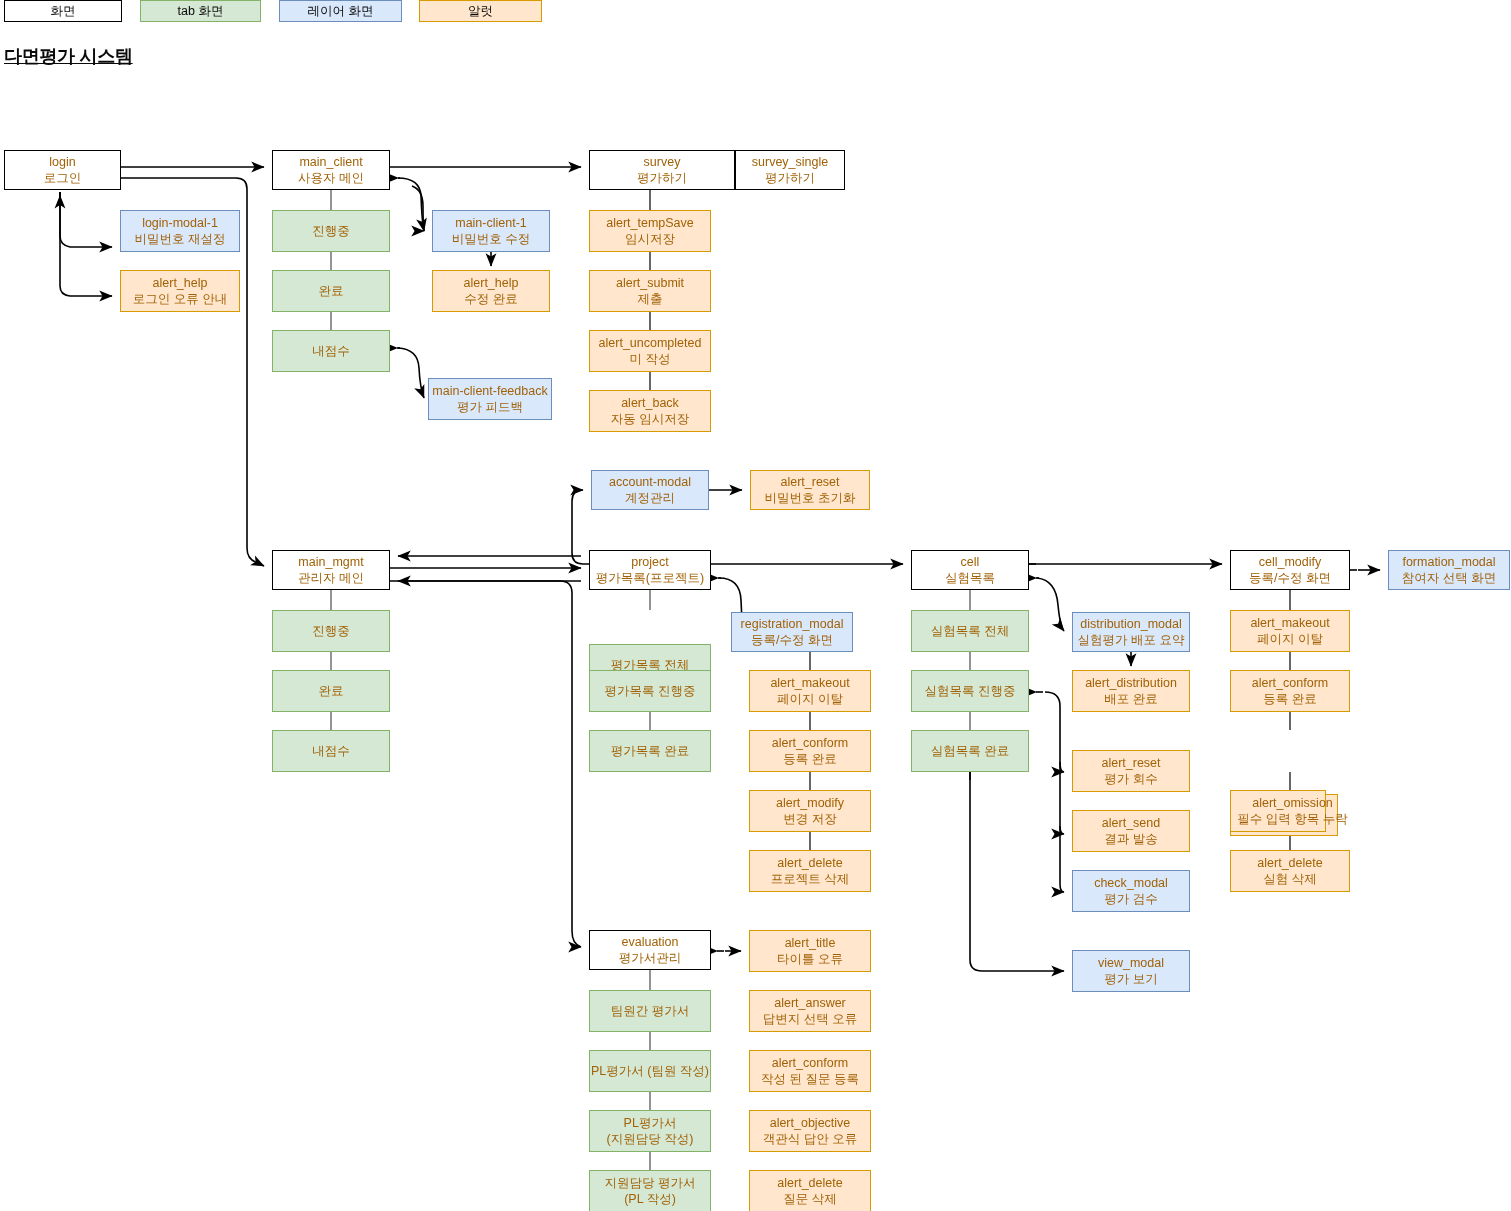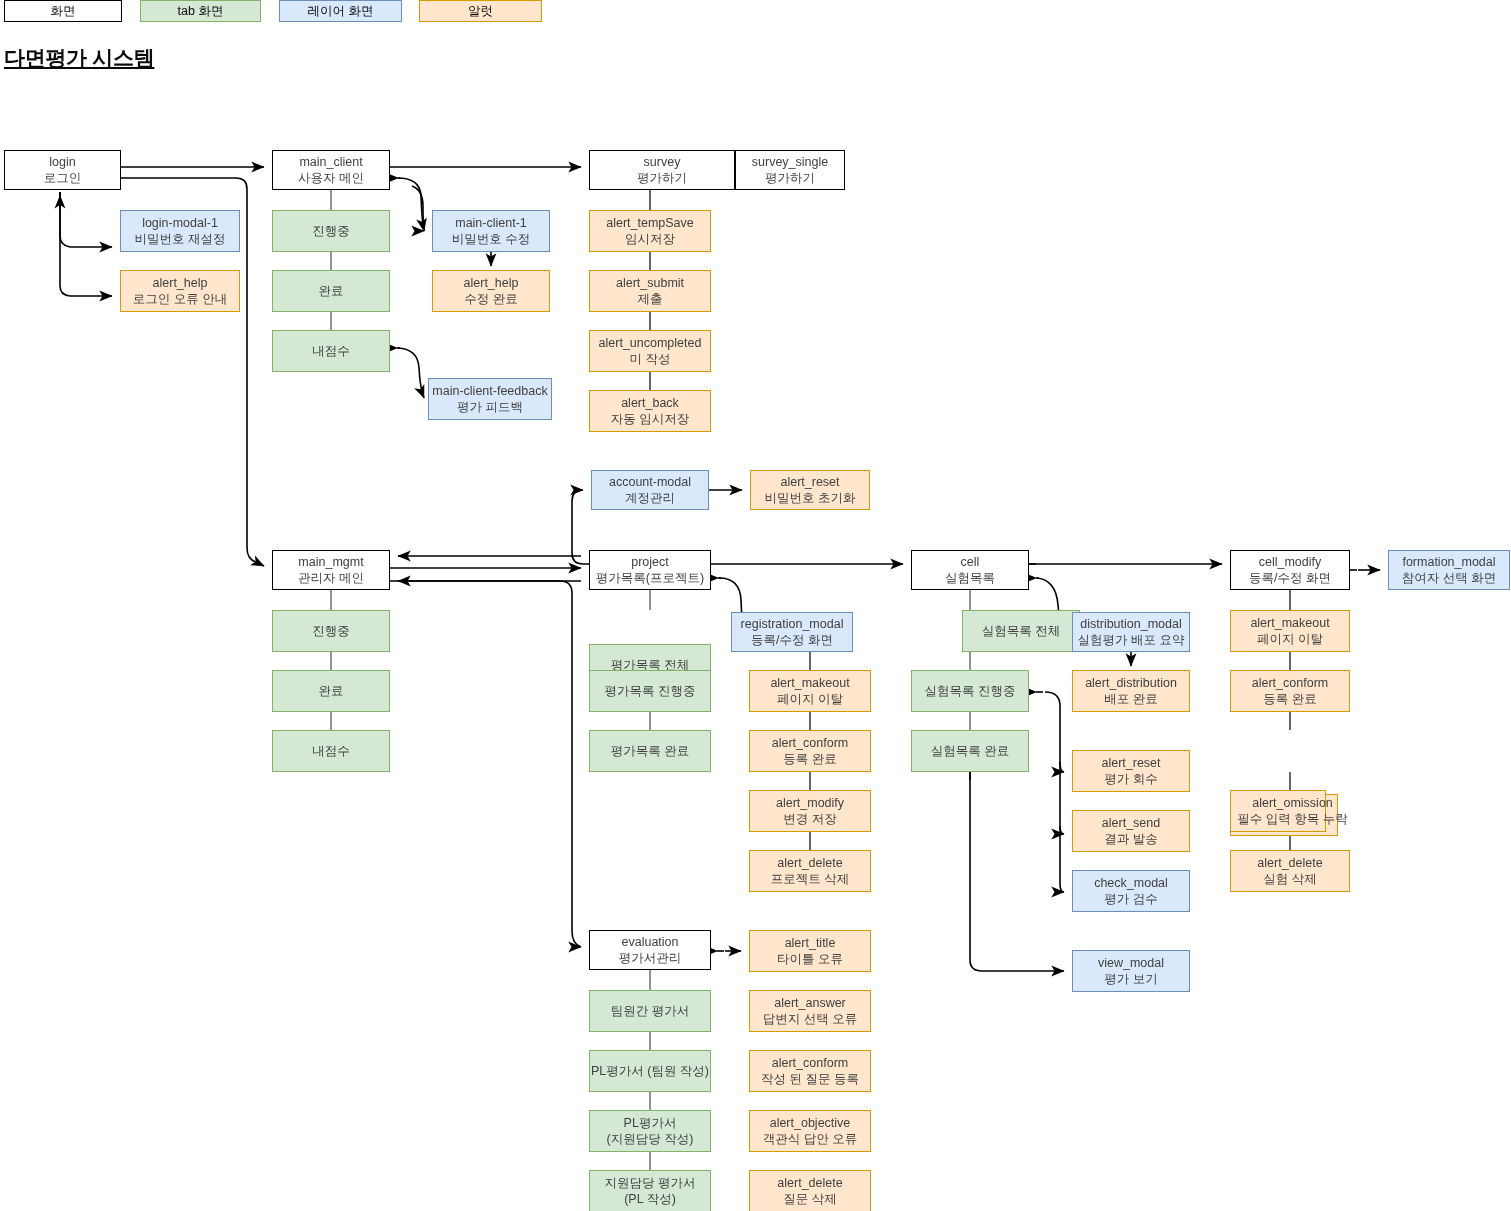--- a/index.html
+++ b/index.html
@@ -8,40 +8,40 @@
     width:1511px;height:1211px;position:relative;overflow:hidden;
     -webkit-font-smoothing:antialiased;
   }
   #canvas{position:relative;width:1511px;height:1211px;}
   svg#wires{position:absolute;left:0;top:0;width:1511px;height:1211px;pointer-events:none;z-index:1;}
 
   .node{
     position:absolute;box-sizing:border-box;
     display:flex;flex-direction:column;align-items:center;justify-content:center;
     text-align:center;line-height:1.28;z-index:2;
-    font-size:12.5px;color:#404040;
+    font-size:12.5px;color:#a16207;
   }
   .node .l1{display:block;white-space:nowrap;}
   .node .l2{display:block;white-space:nowrap;}
 
   
   .t-screen{background:#ffffff;border:1.6px solid #000000;}
   .t-tab   {background:#d5e8d4;border:1.3px solid #82b366;}
   .t-layer {background:#dae8fc;border:1.3px solid #6c8ebf;}
   .t-alert {background:#ffe6cc;border:1.3px solid #d79b00;}
 
   
   .legend-item{
     position:absolute;box-sizing:border-box;height:22px;width:118px;
     display:flex;align-items:center;justify-content:center;
     font-size:12.5px;color:#0a0a0a;z-index:2;
   }
   #page-title{
     position:absolute;left:4px;top:44px;
-    font-size:21px;font-weight:bold;color:#0a0a0a;
+    font-size:18px;font-weight:bold;color:#0a0a0a;
     text-decoration:underline;letter-spacing:-0.3px;z-index:2;
   }
 </style>
 </head>
 <body>
 
 <div id="canvas">
 
   <svg id="wires" viewBox="0 0 1511 1211">
     <defs>
@@ -277,21 +277,21 @@
         <span class="l2">변경 저장</span>
       </div>
       <div class="node t-alert" style="left: 749px; top: 850px; width: 122px; height: 42px;">
         <span class="l1">alert_delete</span>
         <span class="l2">프로젝트 삭제</span>
       </div>
       <div class="node t-screen" style="left: 911px; top: 550px; width: 118px; height: 40px;">
         <span class="l1">cell</span>
         <span class="l2">실험목록</span>
       </div>
-      <div class="node t-tab" style="left: 962px; top: 610px; width: 118px; height: 42px;">
+      <div class="node t-tab" style="left: 911px; top: 610px; width: 118px; height: 42px;">
         <span class="l1">실험목록 전체</span>
       </div>
       <div class="node t-tab" style="left: 911px; top: 670px; width: 118px; height: 42px;">
         <span class="l1">실험목록 진행중</span>
       </div>
       <div class="node t-tab" style="left: 911px; top: 730px; width: 118px; height: 42px;">
         <span class="l1">실험목록 완료</span>
       </div>
       <div class="node t-layer" style="left: 1072px; top: 612px; width: 118px; height: 40px;">
         <span class="l1">distribution_modal</span>

